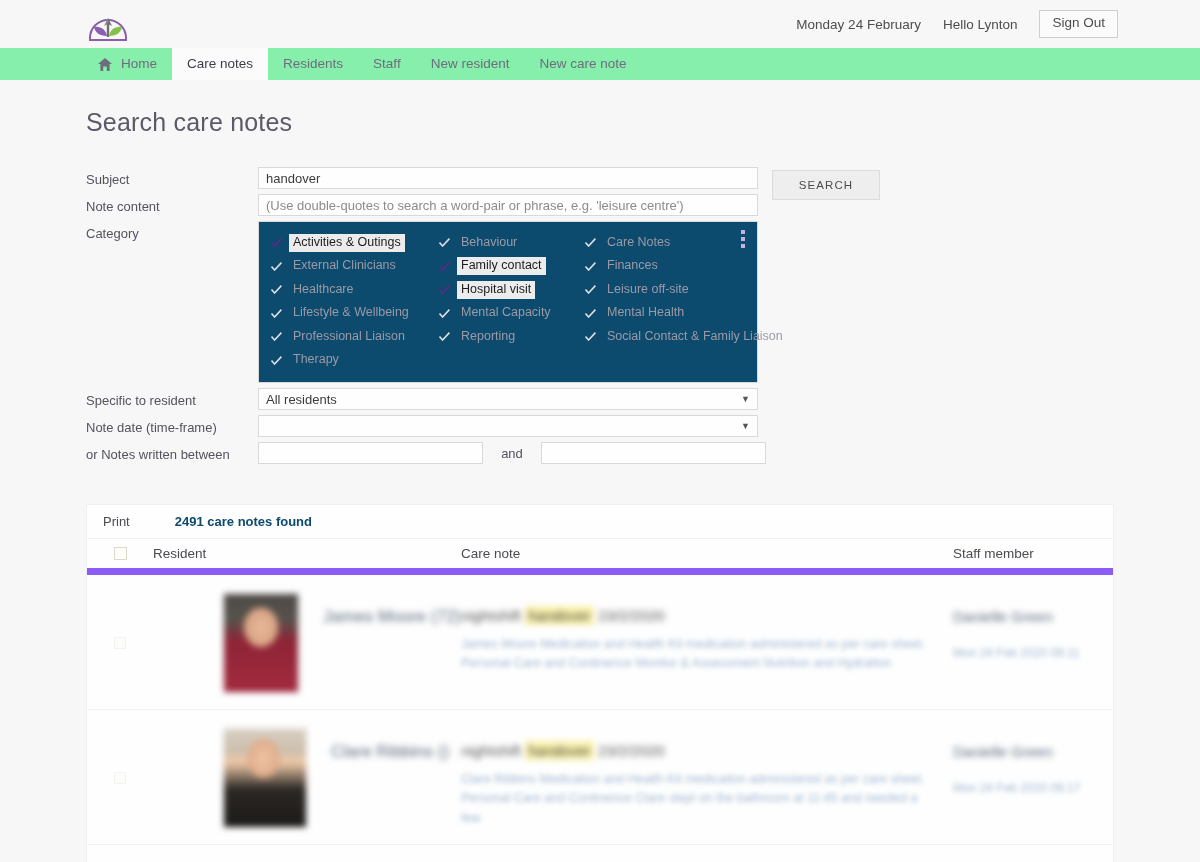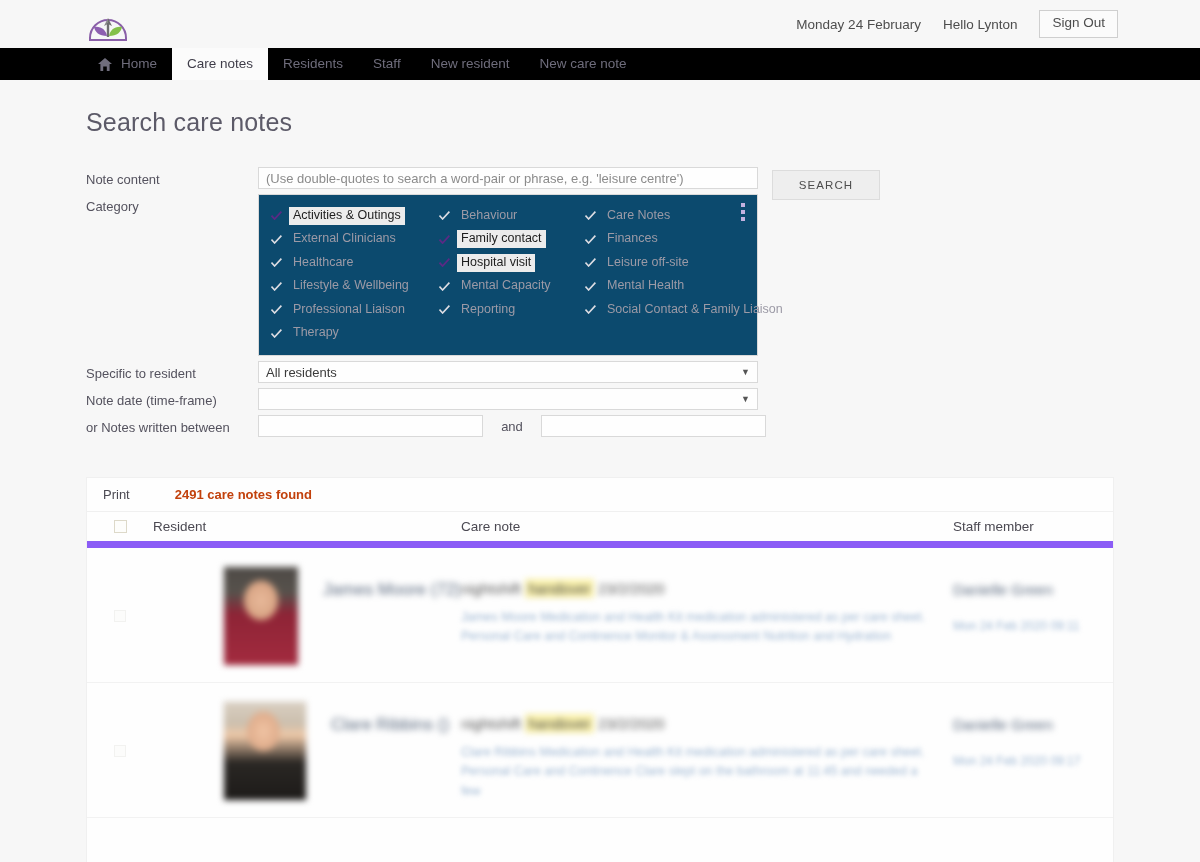--- a/index.html
+++ b/index.html
@@ -45,21 +45,21 @@
     font-size: 13.5px;
     color: #4d4d4d;
     font-family: inherit;
     line-height: 1.1;
     cursor: pointer;
   }
 
   
   .navbar {
     height: 32px;
-    background: #000000;
+    background: #86efac;
     display: flex;
     align-items: stretch;
     padding-left: 86px;
     font-size: 13.5px;
   }
   .nav-item {
     display: flex;
     align-items: center;
     padding: 0 15px;
     color: #6f6d7c;
@@ -226,21 +226,21 @@
   .res-top {
     display: flex;
     align-items: center;
     height: 34px;
     padding: 0 0 0 16px;
     border-bottom: 1px solid #f0f0f0;
     font-size: 13px;
   }
   .print-link { color: #4b4952; cursor: pointer; }
   .found {
-    color: #c2410c;
+    color: #0c4a6e;
     margin-left: 45px;
     font-weight: bold;
     font-size: 13px;
   }
   .res-head {
     display: flex;
     align-items: center;
     height: 36px;
     border-bottom: 7px solid #8b5cf6;
     font-size: 13.5px;
@@ -378,20 +378,26 @@
   <div class="nav-item">
     <span>New care note</span>
   </div>
 </div>
 
 <div class="page">
   <h1 class="page-title">Search care notes</h1>
 
   <div class="form">
 
+    <div class="frow">
+      <div class="flabel">Subject</div>
+      <div class="fctl">
+        <input class="inp" type="text" value="handover" style="">
+      </div>
+    </div>
 
     <div class="frow">
       <div class="flabel">Note content</div>
       <div class="fctl">
         <input class="inp ph" type="text" placeholder="(Use double-quotes to search a word-pair or phrase, e.g. 'leisure centre')" style="">
       </div>
     </div>
 
     <div class="frow">
       <div class="flabel">Category</div>

